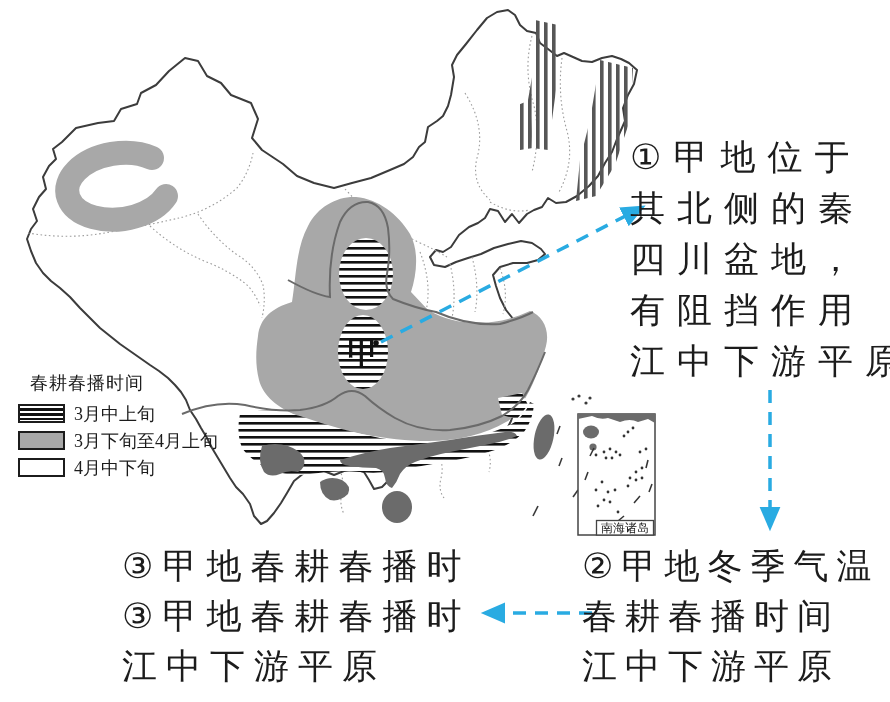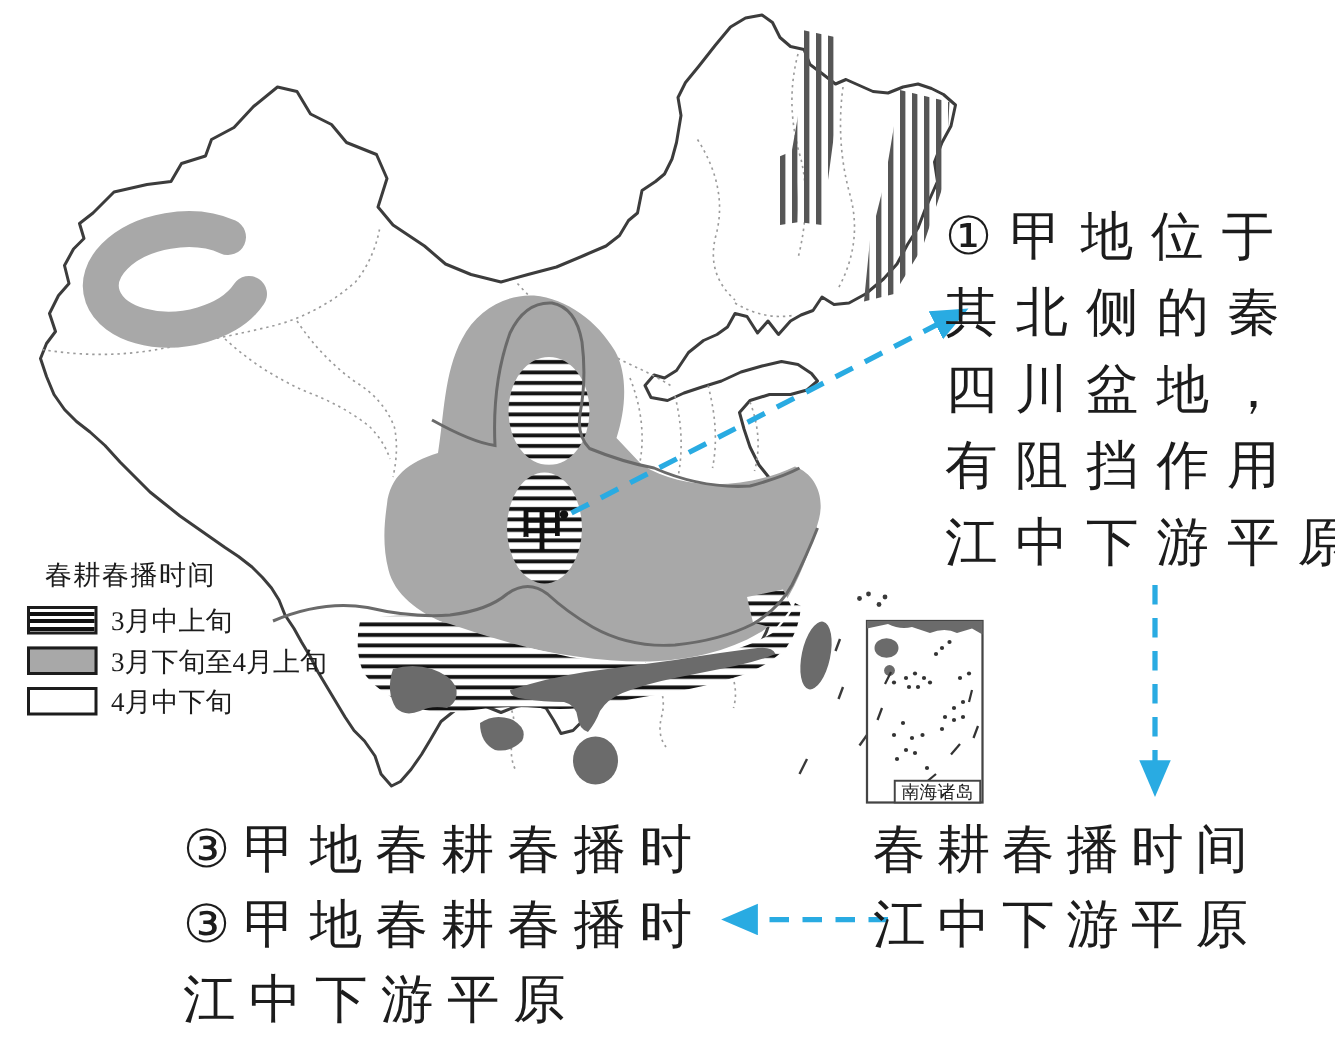--- a/index.html
+++ b/index.html
@@ -193,20 +193,21 @@
 </div>
 
 <div class="note note1">
   <div>①甲地位于</div>
   <div>其北侧的秦</div>
   <div>四川盆地，</div>
   <div>有阻挡作用</div>
   <div>江中下游平原</div>
 </div>
 <div class="note note2">
+  <div>②甲地冬季气温</div>
   <div>春耕春播时间</div>
   <div>江中下游平原</div>
 </div>
 <div class="note note3">
   <div>③甲地春耕春播时</div>
   <div>③甲地春耕春播时</div>
   <div>江中下游平原</div>
 </div>
 
 </div>

